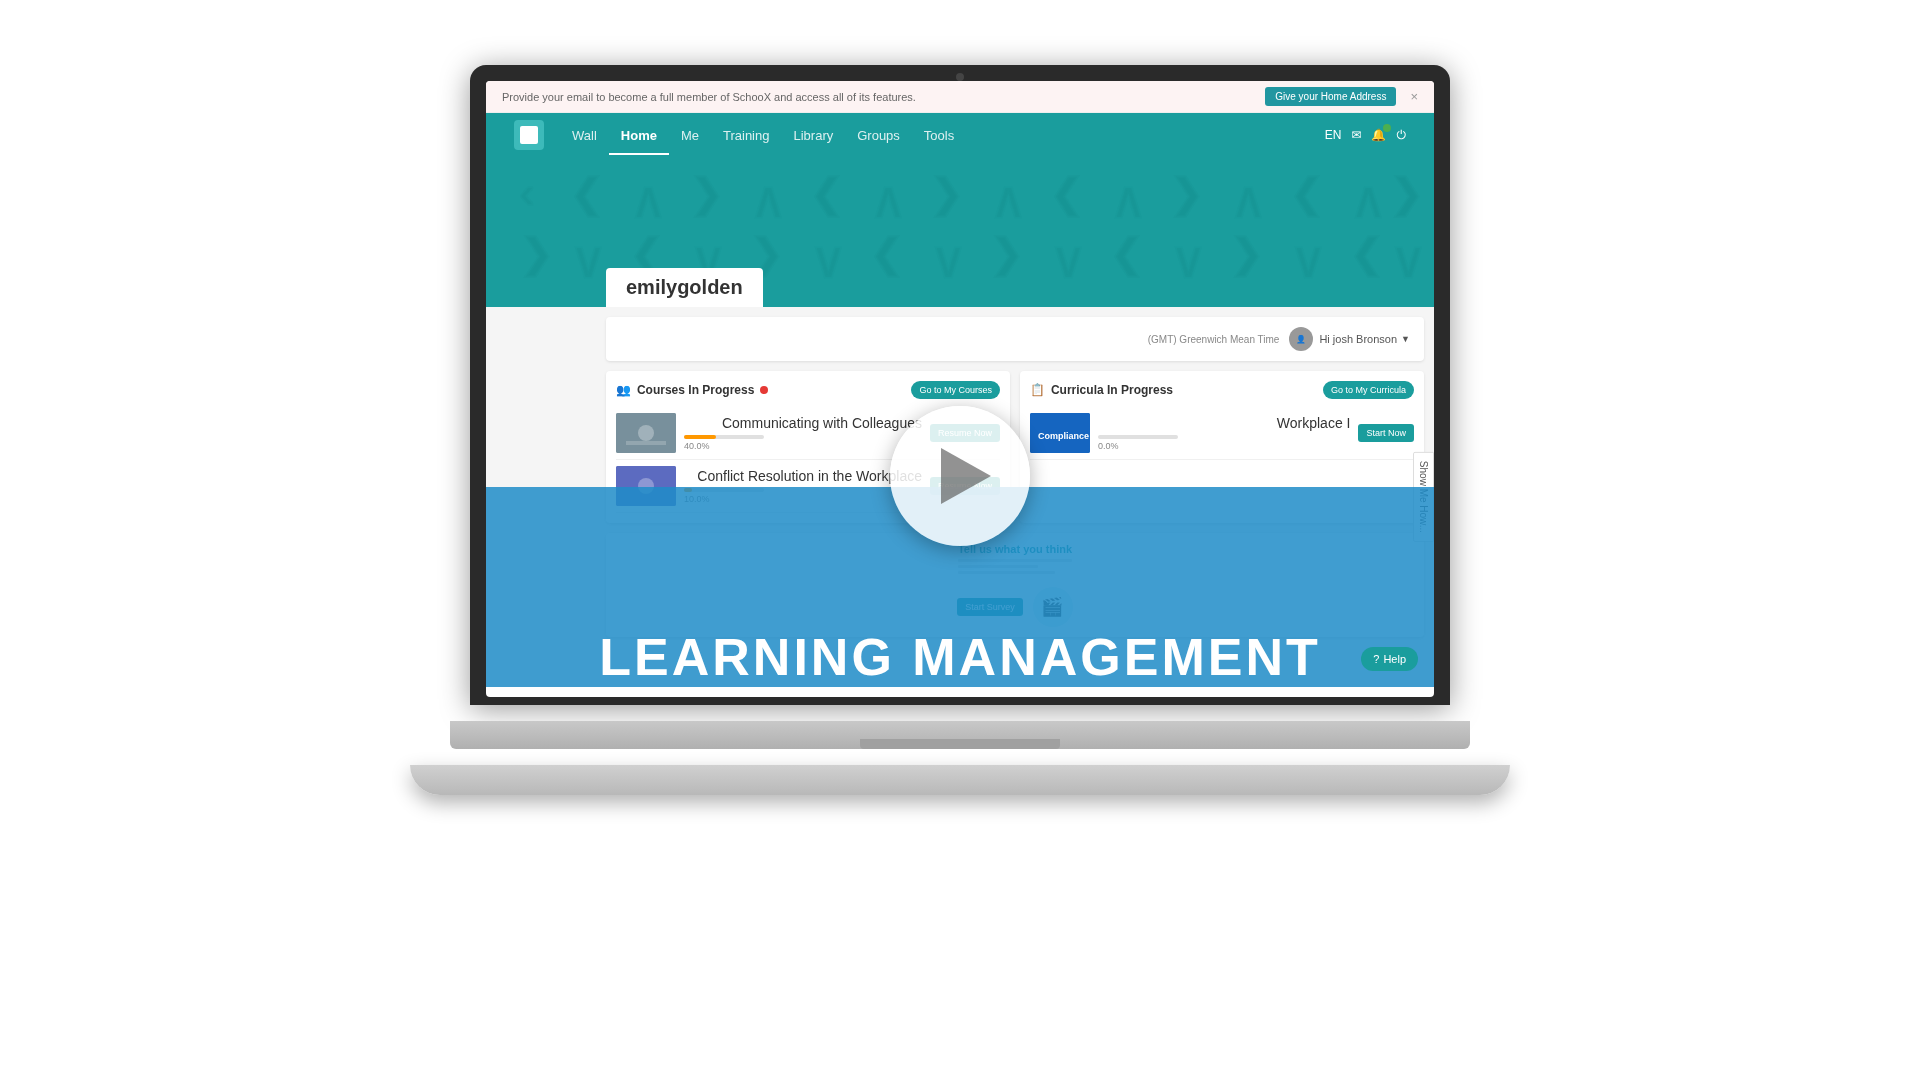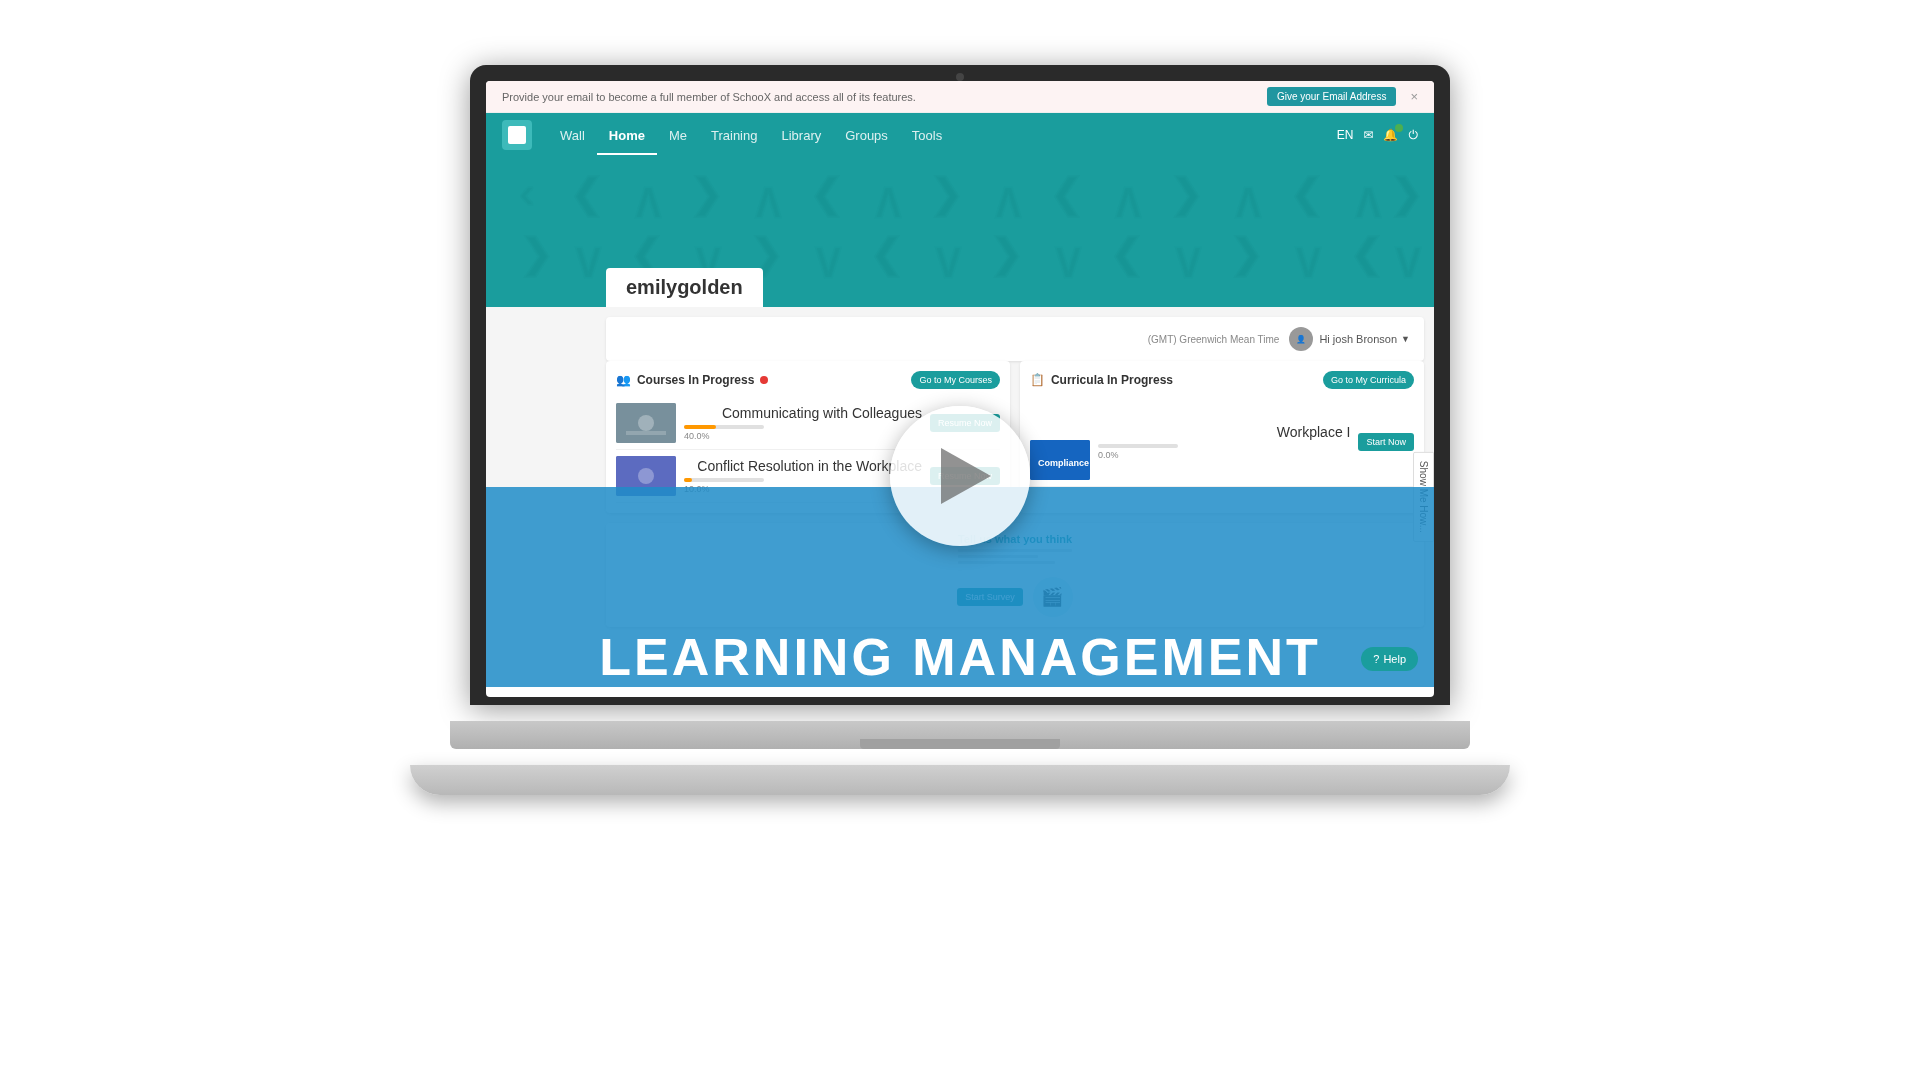--- a/index.html
+++ b/index.html
@@ -116,21 +116,21 @@
 
     .notif-right {
       display: flex;
       align-items: center;
       gap: 6px;
     }
 
     
     .nav-bar {
       background: #1a9d9d;
-      padding: 0 16px;
+      padding: 0 28px;
       display: flex;
       align-items: center;
       height: 44px;
       gap: 0;
     }
 
     .nav-logo {
       width: 30px;
       height: 30px;
       background: #3dbaba;
@@ -207,20 +207,21 @@
       font-weight: bold;
       color: #333;
       border-radius: 4px 4px 0 0;
     }
 
     
     .greeting-card {
       background: white;
       border-radius: 4px;
       padding: 10px 14px;
+      margin-bottom: 10px;
       display: flex;
       align-items: center;
       justify-content: flex-end;
       font-size: 11px;
       color: #555;
       box-shadow: 0 1px 3px rgba(0,0,0,0.1);
     }
 
     .greeting-card .timezone {
       font-size: 10px;
@@ -361,21 +362,20 @@
     }
 
     
     .compliance-thumb {
       background: #1565c0;
       display: flex;
       justify-content: center;
       color: white;
       font-size: 9px;
       font-weight: bold;
-      margin-top: 37px;
     }
 
     
     .survey-section {
       background: white;
       border-radius: 4px;
       padding: 10px;
       margin-top: 10px;
       box-shadow: 0 1px 3px rgba(0,0,0,0.1);
     }
@@ -519,21 +519,21 @@
 <body>
 
 <div class="laptop-wrapper">
 
   <div class="laptop-screen-bezel">
     <div class="screen-inner">
 
       <div class="notification-bar">
         <span>Provide your email to become a full member of SchooX and access all of its features.</span>
         <div class="notif-right">
-          <button class="give-email-btn">Give your Email Address</button>
+          <button class="give-email-btn">Give your Home Address</button>
           <span class="close-notif">×</span>
         </div>
       </div>
 
       <div class="nav-bar">
         <div class="nav-logo">
           <div class="nav-logo-inner"></div>
         </div>
         <div class="nav-links">
           <a class="nav-link">Wall</a>

